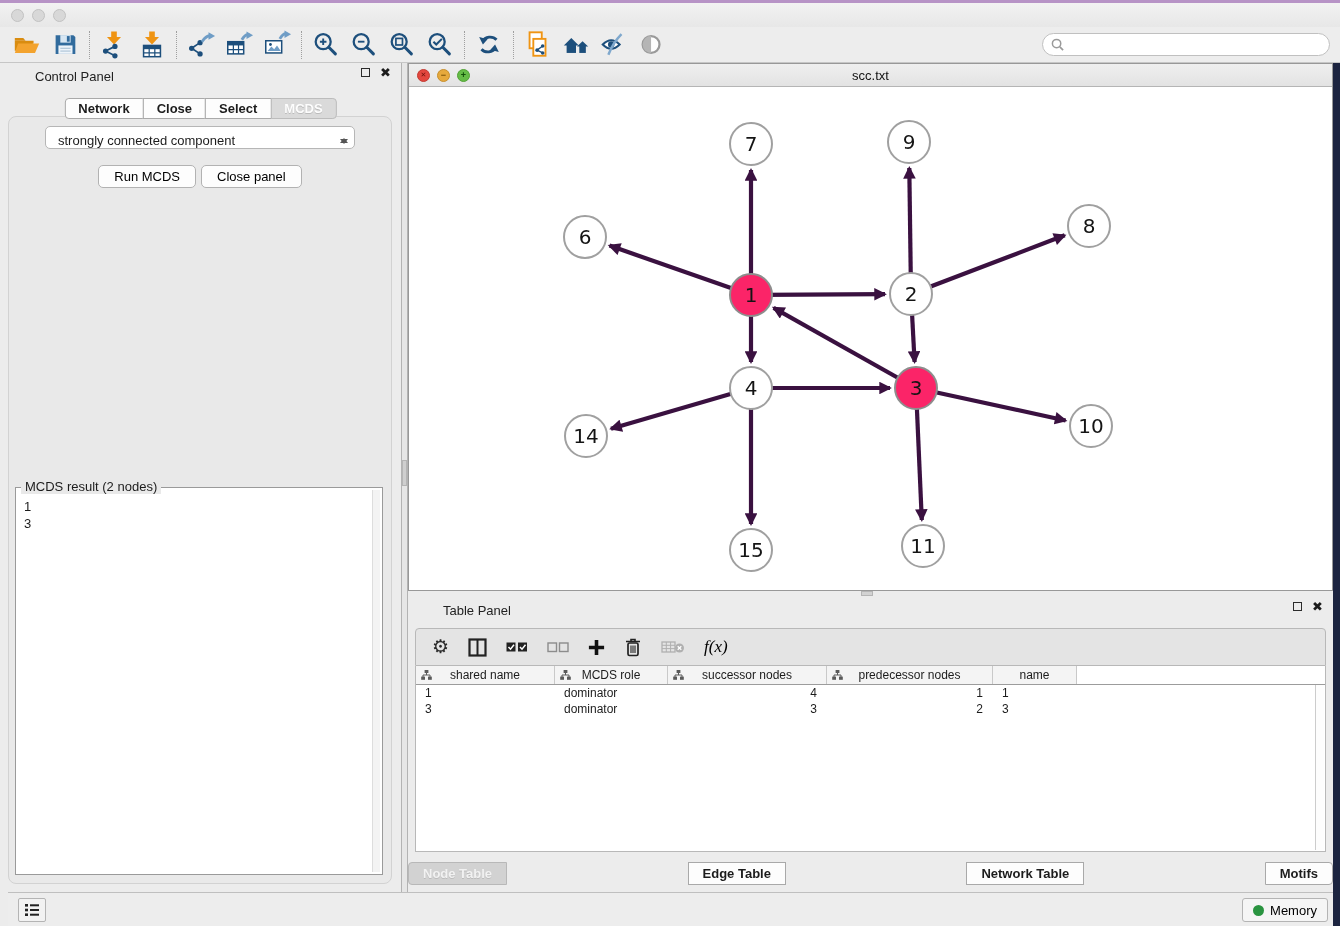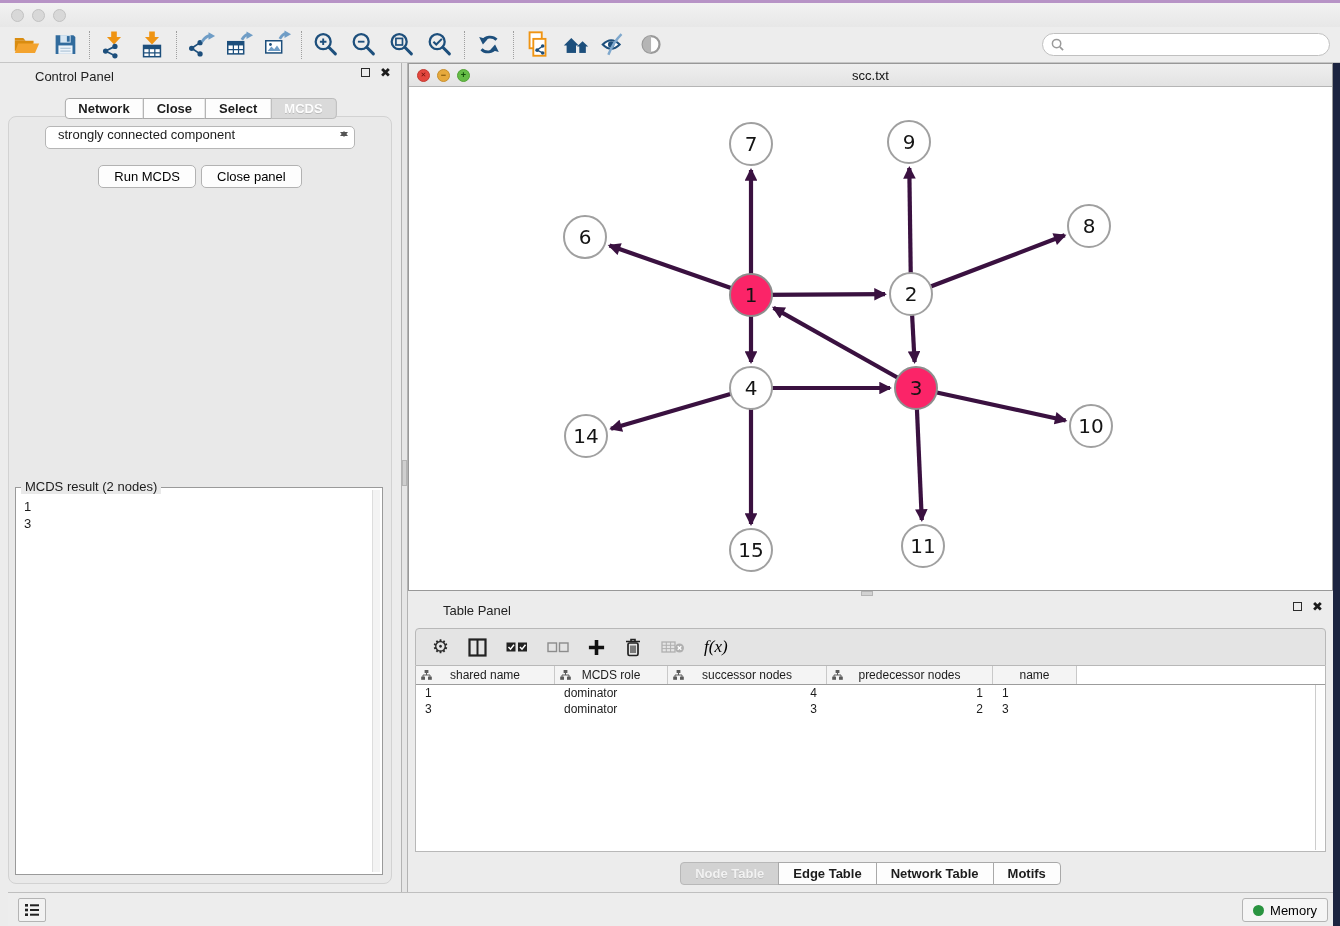--- a/index.html
+++ b/index.html
@@ -29,21 +29,21 @@
   .close-ic{font-size:13px;font-weight:bold;color:#1b1b1b;line-height:9px;cursor:pointer;}
 
   .ptabs{position:absolute;top:35px;left:50%;transform:translateX(-50%);display:flex;z-index:3;}
   .ptab{padding:2px 13px;border:1px solid #a9a9a9;background:#fdfdfd;font-size:13px;font-weight:bold;margin-left:-1px;cursor:pointer;white-space:nowrap;}
   .ptab:first-child{border-radius:4px 0 0 4px;margin-left:0;}
   .ptab:last-child{border-radius:0 4px 4px 0;}
   .ptab-active{background:#dadada;color:#fdfdfd;border-color:#bcbcbc;text-shadow:0 1px 0 #bbb;}
 
   .cp-body{position:absolute;top:53px;left:8px;right:9px;bottom:8px;background:#e9e9e9;border:1px solid #d2d2d2;border-radius:8px;}
   .opt-label{margin-top:24px;text-align:center;font-weight:bold;font-size:13.5px;}
-  .dropdown{margin:9px auto 16px auto;width:310px;height:23px;background:#fff;border:1px solid #b6b6b6;border-radius:5px;display:flex;align-items:flex-start;padding:0 6px 0 12px;cursor:pointer;}
+  .dropdown{margin:9px auto 16px auto;width:310px;height:23px;background:#fff;border:1px solid #b6b6b6;border-radius:5px;display:flex;align-items:flex-end;padding:0 6px 0 12px;cursor:pointer;}
   .dropdown .dd-text{flex:1;font-size:13px;}
   .stepper{width:9px;height:14px;position:relative;}
   .stepper::before{content:"";position:absolute;left:1px;top:0;border:4px solid transparent;border-bottom:5px solid #555;}
   .stepper::after{content:"";position:absolute;left:1px;bottom:0;border:4px solid transparent;border-top:5px solid #555;}
   .btn-row{margin-top:13px;display:flex;justify-content:center;gap:5px;}
   .pbtn{padding:3px 15px;background:#fdfdfd;border:1px solid #b2b2b2;border-radius:5px;font-size:13px;font-family:inherit;cursor:pointer;}
 
   .result-box{position:absolute;left:6px;right:8px;top:370px;bottom:8px;border:1px solid #9a9a9a;background:#fff;}
   .result-legend{position:absolute;top:-9px;left:5px;background:#e9e9e9;padding:0 4px;font-size:13px;}
   .result-lines{padding:10px 8px 0 8px;font-size:13px;line-height:17px;}
@@ -78,21 +78,21 @@
   .gear-glyph{font-size:19px;color:#2b2b2b;line-height:20px;}
   .fx{font-family:"Liberation Serif","DejaVu Serif",serif;font-style:italic;font-size:17px;color:#000000;}
   .tp-table{position:absolute;left:7px;right:7px;top:69px;height:186px;background:#fff;border:1px solid #b8b8b8;border-top:none;overflow:hidden;}
   .thead{display:flex;height:19px;border-bottom:1px solid #9c9c9c;}
   .th{background:#f4f4f4;border-right:1px solid #c9c9c9;font-size:12px;display:flex;align-items:center;justify-content:center;position:relative;cursor:pointer;}
   .th .hier{position:absolute;left:5px;}
   .th-fill{flex:1;background:#fff;}
   .tr{display:flex;height:16px;align-items:center;}
   .td{font-size:12px;padding:0 10px 0 9px;white-space:nowrap;}
   .t-scroll{position:absolute;right:1px;top:19px;bottom:1px;width:9px;background:#fdfdfd;border-left:1px solid #ccc;}
-  .tp-tabs{position:absolute;bottom:7px;left:0;right:0;display:flex;justify-content:center;}
+  .tp-tabs{position:absolute;bottom:7px;left:0;right:0;display:flex;justify-content:space-between;}
   .btab{padding:3px 14px;border:1px solid #a9a9a9;background:#fdfdfd;font-size:13px;font-weight:bold;margin-left:-1px;cursor:pointer;white-space:nowrap;}
   .btab:first-child{border-radius:4px 0 0 4px;margin-left:0;}
   .btab:last-child{border-radius:0 4px 4px 0;}
   .btab-active{background:#d2d2d2;color:#f2f2f2;border-color:#b8b8b8;text-shadow:0 1px 0 #bbb;}
 
   
   .status-bar{position:absolute;left:8px;right:0;bottom:0;height:34px;background:#ededed;border-top:1px solid #bfbfbf;}
   .list-btn{position:absolute;left:10px;top:5px;width:28px;height:24px;background:#f2f2f2;border:1px solid #b4b4b4;border-radius:2px;display:flex;align-items:center;justify-content:center;cursor:pointer;}
   .mem-btn{position:absolute;right:12px;top:5px;height:24px;padding:0 10px;background:#f5f5f5;border:1px solid #b4b4b4;border-radius:3px;display:flex;align-items:center;gap:6px;font-size:13px;font-family:inherit;cursor:pointer;}
   .mem-dot{width:11px;height:11px;border-radius:50%;background:#2a9440;}

